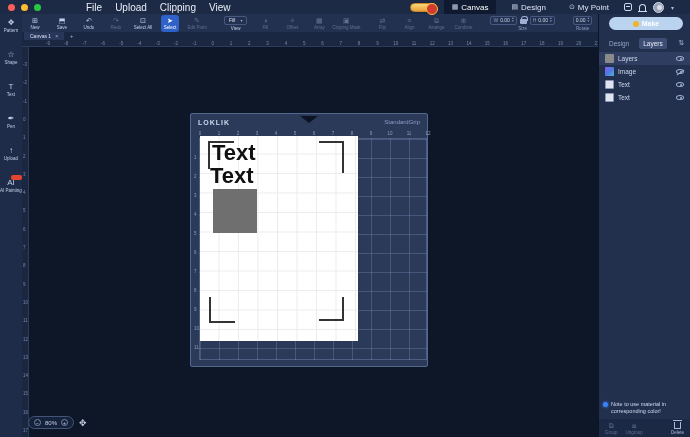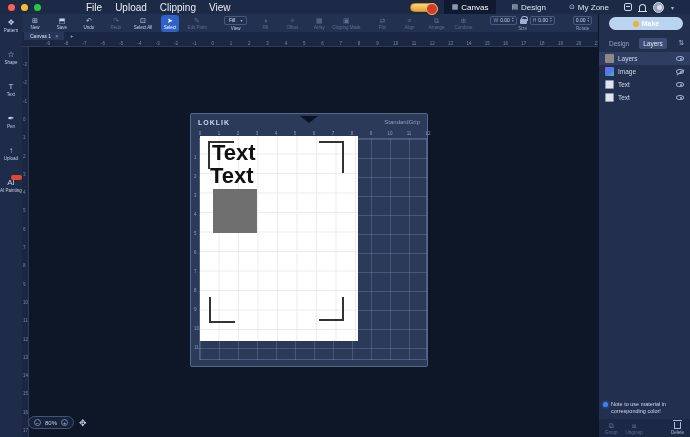--- a/index.html
+++ b/index.html
@@ -170,21 +170,21 @@
       <span class="mbtab active">
         <span class="ticon">▦</span>
         <span>Canvas</span>
       </span>
       <span class="mbtab">
         <span class="ticon">▤</span>
         <span>Design</span>
       </span>
       <span class="mbtab">
         <span class="ticon">⊙</span>
-        <span>My Zone</span>
+        <span>My Point</span>
       </span>
       <span class="cal-ic"></span>
       <span class="bell-ic"></span>
       <span class="avatar"></span>
       <span class="caret">▾</span>
     </div>
   </header>
 
   <div class="toolbar">
     <div class="titem">

